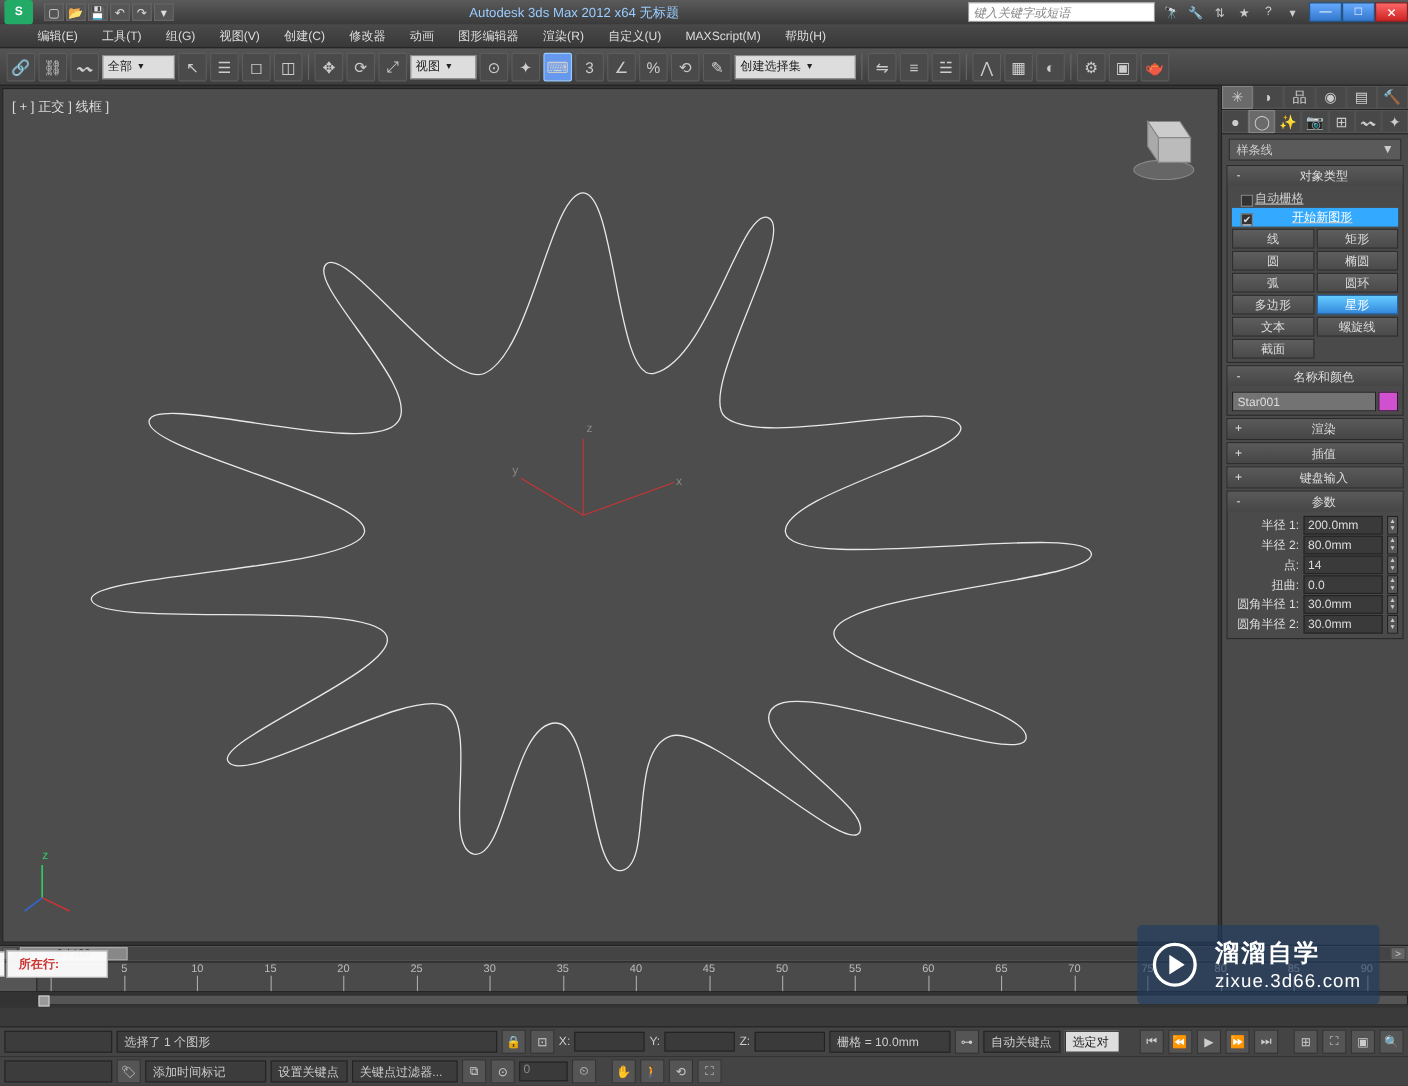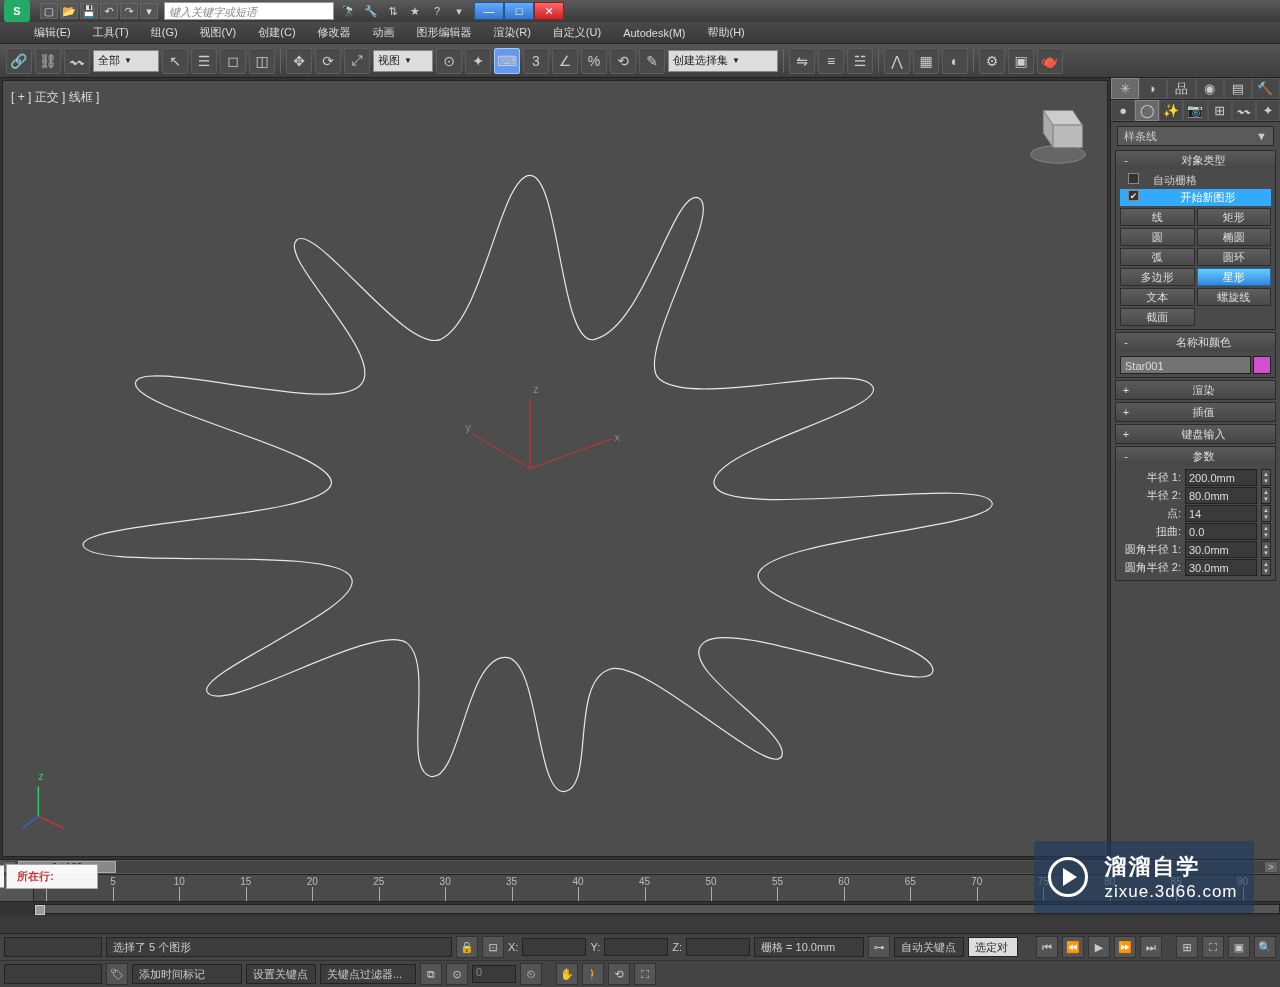--- a/index.html
+++ b/index.html
@@ -32,21 +32,21 @@
 .cp-tabs { display:flex; height:22px; background:#3e3e3e; border-bottom:1px solid #222;}
 .cp-tab { flex:1; display:flex;align-items:center;justify-content:center; border:1px solid #555; background:#484848; font-size:13px;}
 .cp-tab.active { background:#6a6a6a; border-color:#888;}
 .cp-subtabs { display:flex; height:22px; background:#3e3e3e; border-bottom:1px solid #222;}
 .cp-dd { margin:4px 6px; height:20px; background:#5a5a5a; border:1px solid #2a2a2a; display:flex;align-items:center; padding:0 6px; justify-content:space-between;}
 .rollout { margin:2px 4px; border:1px solid #2a2a2a; background:#4a4a4a;}
 .rollout-hdr { height:18px; background:linear-gradient(#5a5a5a,#464646); display:flex; align-items:center; padding:0 4px; color:#ddd;}
 .rollout-hdr .pm{ width:12px; text-align:center; margin-right:4px;}
 .rollout-hdr .ttl{ flex:1; text-align:center;}
 .rollout-body { padding:3px 4px; }
-.chk-row{display:flex;align-items:flex-start;gap:14px;padding:1px 8px;}
+.chk-row{display:flex;align-items:flex-end;gap:2px;padding:1px 8px;text-decoration:underline;}
 .chk{width:11px;height:11px;background:#333;border:1px solid #888;display:flex;align-items:center;justify-content:center;font-size:9px;color:#ddd;}
 .chk.on::after{content:"✔";}
 .obj-grid{display:grid;grid-template-columns:1fr 1fr;gap:2px;}
 .obj-btn{height:18px;background:linear-gradient(#5e5e5e,#4a4a4a);border:1px solid #2e2e2e;display:flex;align-items:center;justify-content:center;color:#ddd;}
 .obj-btn.sel{background:linear-gradient(#6cf,#38d);border-color:#26a;color:#fff;}
 .name-row{display:flex;gap:2px;margin-top:2px;}
 .name-in{flex:1;height:18px;background:#737373;border:1px solid #222;color:#ddd;padding:0 4px;line-height:18px;}
 .color-sw{width:18px;height:18px;border:1px solid #222;}
 .param-row{display:flex;align-items:center;gap:4px;margin:1px 0;}
 .param-lbl{flex:1;text-align:right;color:#ddd;}
@@ -87,20 +87,21 @@
 <div class="titlebar">
   <div class="app-icon">S</div>
   <div class="qat">
     <div class="qat-btn">▢</div>
     <div class="qat-btn">📂</div>
     <div class="qat-btn">💾</div>
     <div class="qat-btn">↶</div>
     <div class="qat-btn">↷</div>
     <div class="qat-btn">▾</div>
   </div>
+  <div class="title-center">Autodesk 3ds Max  2012 x64     无标题</div>
   <div class="search-box">键入关键字或短语</div>
   <div class="title-icons">
     <div class="ic">🔭</div>
     <div class="ic">🔧</div>
     <div class="ic">⇅</div>
     <div class="ic">★</div>
     <div class="ic">?</div>
     <div class="ic">▾</div>
   </div>
   <div class="win-btns">
@@ -114,21 +115,21 @@
   <div class="menu-item">编辑(E)</div>
   <div class="menu-item">工具(T)</div>
   <div class="menu-item">组(G)</div>
   <div class="menu-item">视图(V)</div>
   <div class="menu-item">创建(C)</div>
   <div class="menu-item">修改器</div>
   <div class="menu-item">动画</div>
   <div class="menu-item">图形编辑器</div>
   <div class="menu-item">渲染(R)</div>
   <div class="menu-item">自定义(U)</div>
-  <div class="menu-item">Autodesk(M)</div>
+  <div class="menu-item">MAXScript(M)</div>
   <div class="menu-item">帮助(H)</div>
 </div>
 
 <div class="toolbar">
   <div class="tb-btn">🔗</div>
   <div class="tb-btn">⛓</div>
   <div class="tb-btn">〰</div>
   <div class="tb-dd" style="width:66px">
       <span>全部</span>
       <span class="arr">▼</span>
@@ -437,21 +438,21 @@
     <div class="big">溜溜自学</div>
     <div class="small">zixue.3d66.com</div>
   </div>
 </div>
 
 <div class="nowline"><span>所在行:</span></div>
 
 <div class="status-bar">
   <div class="sb-row">
     <div class="sb-box" style="width:98px"></div>
-    <div class="sb-box" style="flex:1">选择了 5 个图形</div>
+    <div class="sb-box" style="flex:1">选择了 1 个图形</div>
     <div class="sb-btn">🔒</div>
     <div class="sb-btn">⊡</div>
     <span>X:</span>
       <div class="coord-in"></div>
     <span>Y:</span>
       <div class="coord-in"></div>
     <span>Z:</span>
       <div class="coord-in"></div>
     <div class="sb-box" style="width:110px">栅格 = 10.0mm</div>
     <div class="sb-btn">⊶</div>

